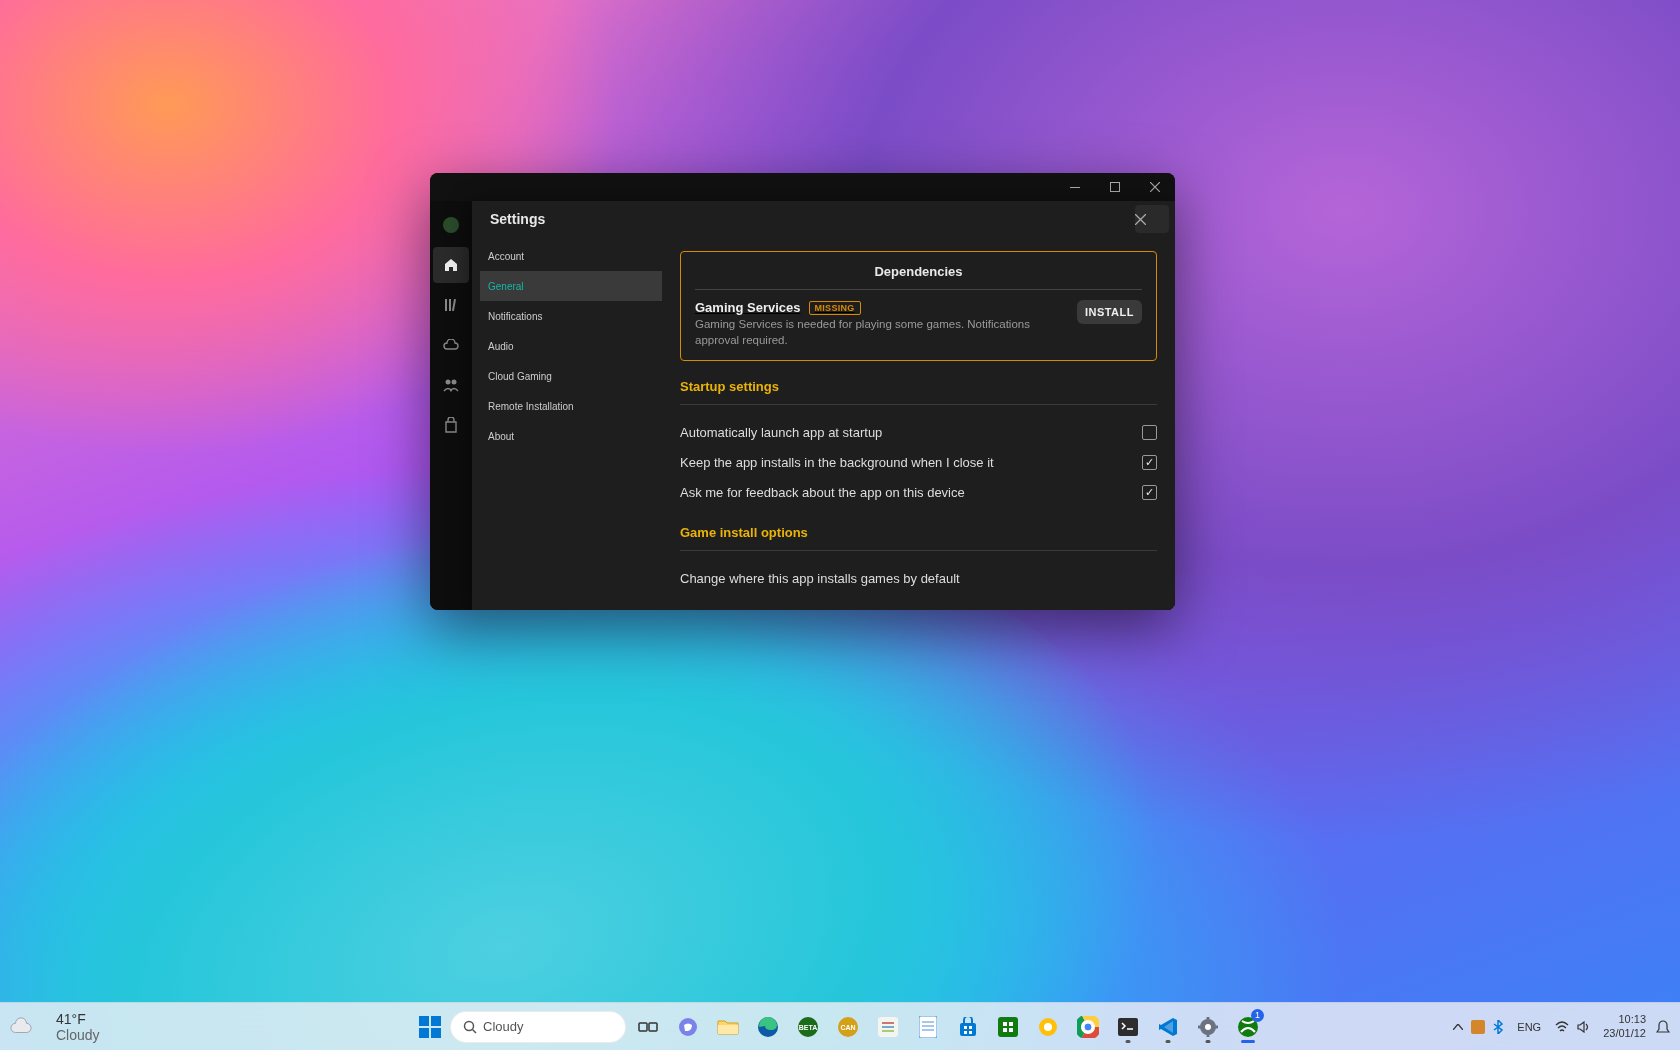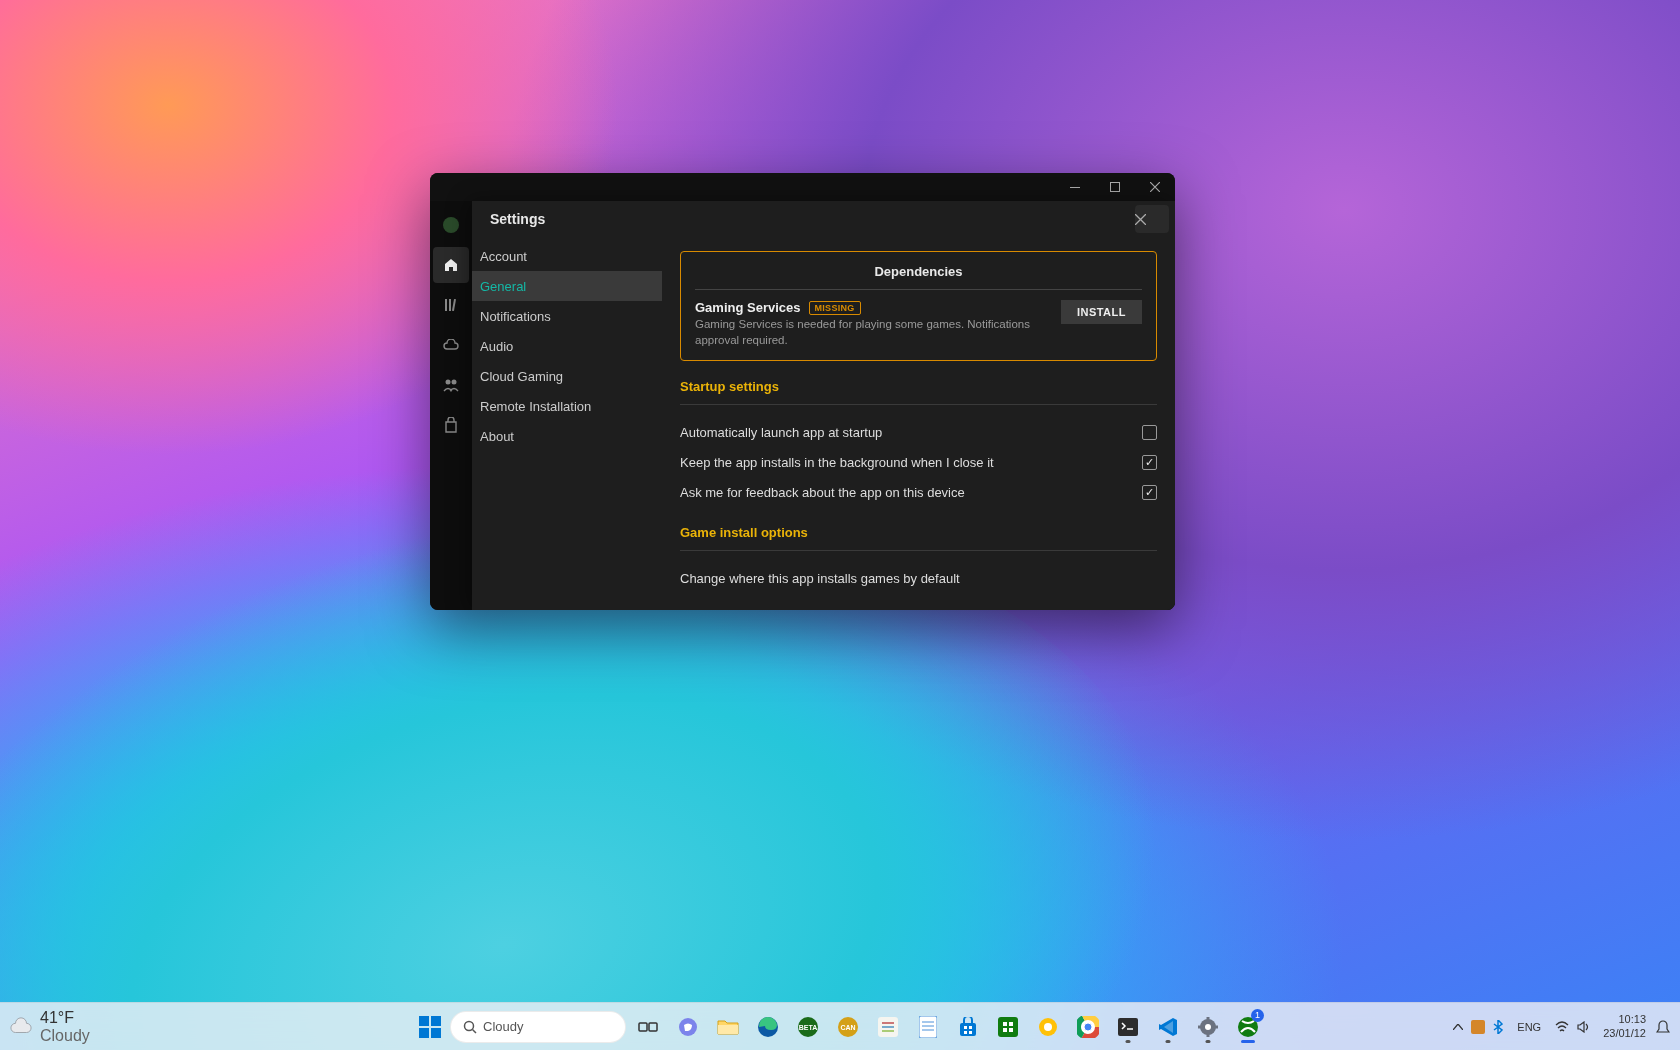--- a/index.html
+++ b/index.html
@@ -73,60 +73,60 @@
 }
 .settings-header h1 { color:#e8e8e8; font-size:14px; font-weight:600; }
 .settings-header .close-modal {
   width:34px; height:28px; background:#2a2a2a; border:none; color:#aaa; border-radius:4px; cursor:pointer;
 }
 
 .settings-body { flex:1; display:flex; overflow:hidden; }
 .settings-nav { width:190px; background:#1e1e1e; padding-top:4px; }
 .settings-nav .nav-item {
   height:30px; padding:0 8px; display:flex; align-items:center;
-  color:#ccc; font-size:13px; cursor:pointer;
+  color:#ccc; font-size:10px; cursor:pointer;margin-left:8px;
 }
 .settings-nav .nav-item.selected { background:#3a3a3a; color:#14b8a6; }
 
 .settings-content {
   flex:1; padding: 14px 18px; overflow-y:auto; background:#1e1e1e;
 }
 
 .deps-card {
   border:1.5px solid #d88a00; border-radius:4px; padding:12px 14px;
 }
 .deps-card h2 { color:#e8e8e8; font-size:13px; font-weight:700; margin-bottom:10px;text-align:center; }
 .deps-hr { border:none; border-top:1px solid #444; margin-bottom:10px; }
 .deps-row { display:flex; gap:12px; align-items:flex-start; }
 .deps-info { flex:1; }
-.deps-name { display:flex; align-items:center; gap:8px; margin-bottom:2px; }
+.deps-name { display:flex; align-items:center; gap:8px; margin-bottom:2px;text-decoration:underline; }
 .deps-name strong { color:#eee; font-size:13px; font-weight:700; }
 .badge { border:1px solid #d88a00; color:#d88a00; font-size:9px; font-weight:700; padding:1px 5px; border-radius:2px; letter-spacing:0.3px; }
 .deps-desc { color:#9a9a9a; font-size:11.5px; line-height:1.35; }
-.install-btn { background:#3a3a3a; color:#eee; border:none; padding:6px 16px; font-size:11px; font-weight:700; letter-spacing:0.5px; cursor:pointer; border-radius:0; }
+.install-btn { background:#3a3a3a; color:#eee; border:none; padding:6px 8px; font-size:11px; font-weight:700; letter-spacing:0.5px; cursor:pointer; border-radius:6px; }
 
 .section-title { color:#eab308; font-size:13px; font-weight:700; margin:18px 0 10px; }
 .section-hr { border:none; border-top:1px solid #3a3a3a; margin-bottom:12px; }
 
 .option-row { display:flex; align-items:center; justify-content:space-between; height:30px; }
 .option-row span { color:#ddd; font-size:13px;text-align:center; }
 .checkbox {
   width:15px; height:15px; border:1.5px solid #999; border-radius:2px;
   display:flex; align-items:center; justify-content:center; cursor:pointer;
   font-size:11px; color:#eee;
 }
 
 
 .taskbar {
   position:absolute; left:0; right:0; bottom:0; height:48px;
   background: rgba(235,238,245,0.82); backdrop-filter: blur(20px);
   display:flex; align-items:center; padding: 0 10px;
   border-top: 1px solid rgba(0,0,0,0.06);
 }
-.weather { display:flex; align-items:center; gap:8px; font-size:16px; color:#333; }
+.weather { display:flex; align-items:center; gap:24px; font-size:14px; color:#333; }
 .weather .icon { width:22px; height:22px; }
 .weather .temp { font-weight:400; }
 .weather .cond { color:#666; }
 
 .taskbar-center { position:absolute; left:50%; transform:translateX(-50%); display:flex; align-items:center; gap:4px; }
 .start-btn { width:32px; height:32px; display:flex; align-items:center; justify-content:center; border-radius:4px; cursor:pointer; }
 .search-box {
   width:176px; height:32px; background:#fff; border-radius:16px;
   display:flex; align-items:center; gap:6px; padding:0 12px; color:#555; font-size:13px;
   border:1px solid rgba(0,0,0,0.08);

